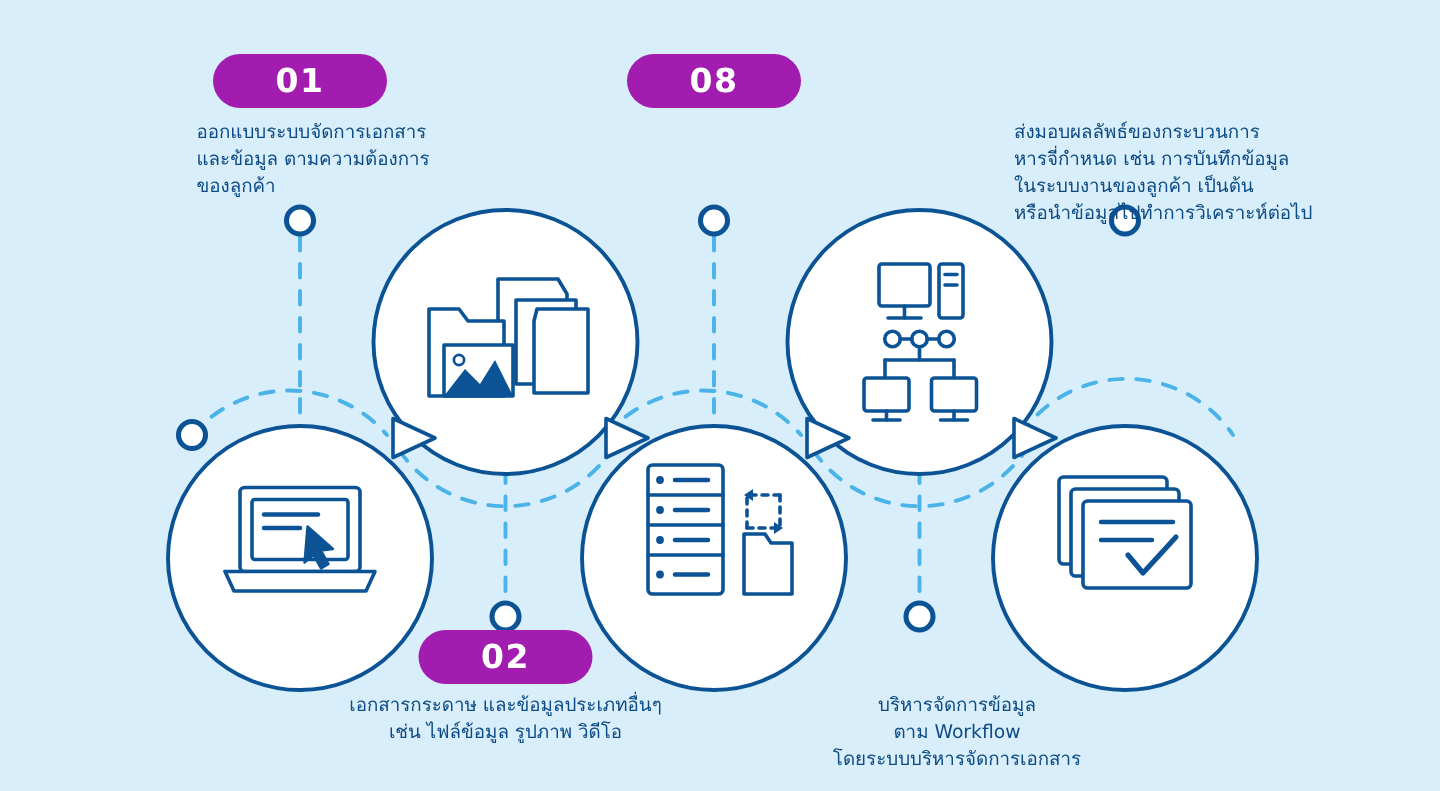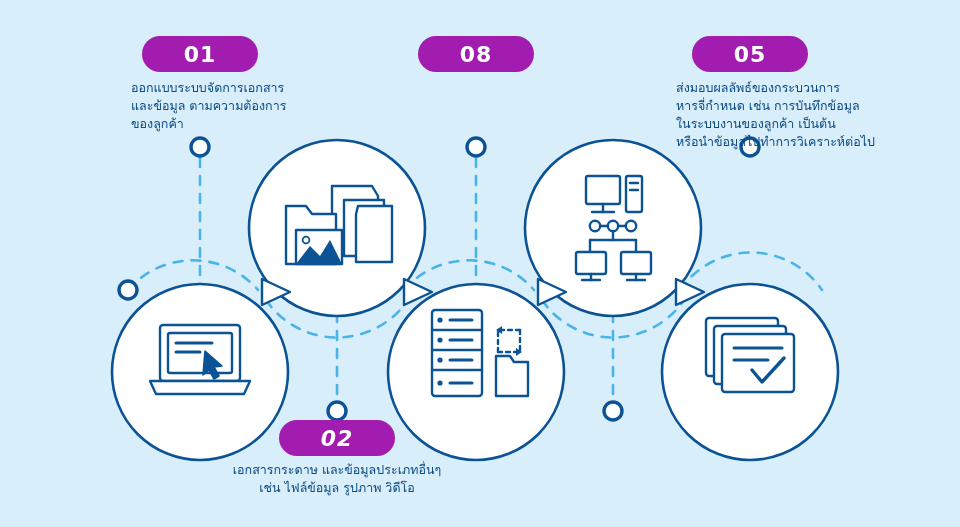--- a/index.html
+++ b/index.html
@@ -168,27 +168,29 @@
       <circle cx="200" cy="147" r="9"></circle>
       <circle cx="337" cy="411" r="9"></circle>
       <circle cx="476" cy="147" r="9"></circle>
       <circle cx="613" cy="411" r="9"></circle>
       <circle cx="750" cy="147" r="9"></circle>
       <circle cx="128" cy="290" r="9"></circle>
     </g>
   </svg>
 
   <div class="badge" style="left:142px; top:36px;">01</div>
-  <div class="badge" style="left:279px; top:420px;font-style:italic;">02</div>
+  <div class="badge" style="left:279px; top:420px;">02</div>
   <div class="badge" style="left:418px; top:36px;">08</div>
-  <div class="badge" style="left:692px; top:36px;">05</div>
 
   <div class="caption cap-center" style="left:217px; top:461px; width:240px;">เอกสารกระดาษ และข้อมูลประเภทอื่นๆ
 เช่น ไฟล์ข้อมูล รูปภาพ วิดีโอ</div>
   <div class="caption cap-left" style="left:131px; top:79px; width:230px;">ออกแบบระบบจัดการเอกสาร
 และข้อมูล ตามความต้องการ
 ของลูกค้า</div>
+  <div class="caption cap-center" style="left:518px; top:461px; width:240px;">บริหารจัดการข้อมูล
+ตาม Workflow
+โดยระบบบริหารจัดการเอกสาร</div>
   <div class="caption cap-left" style="left:676px; top:79px; width:270px;">ส่งมอบผลลัพธ์ของกระบวนการ
 หารจี่กำหนด เช่น การบันทึกข้อมูล
 ในระบบงานของลูกค้า เป็นต้น
 หรือนำข้อมูลไปทำการวิเคราะห์ต่อไป</div>
 
 </div>
 
 </body></html>

